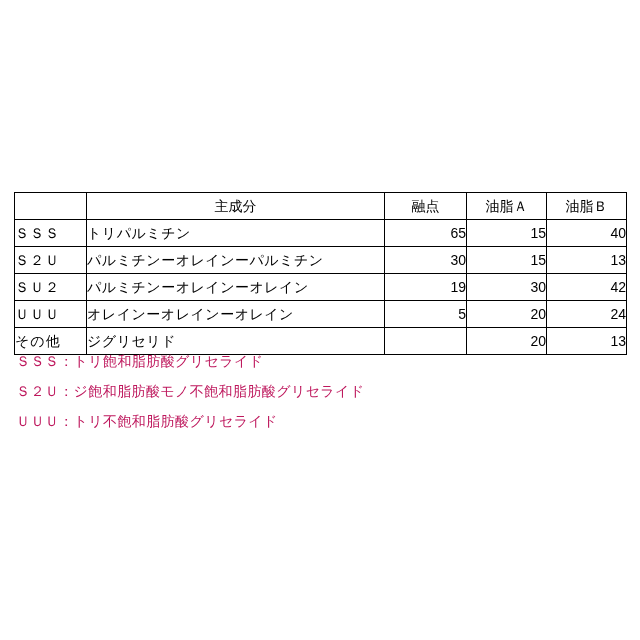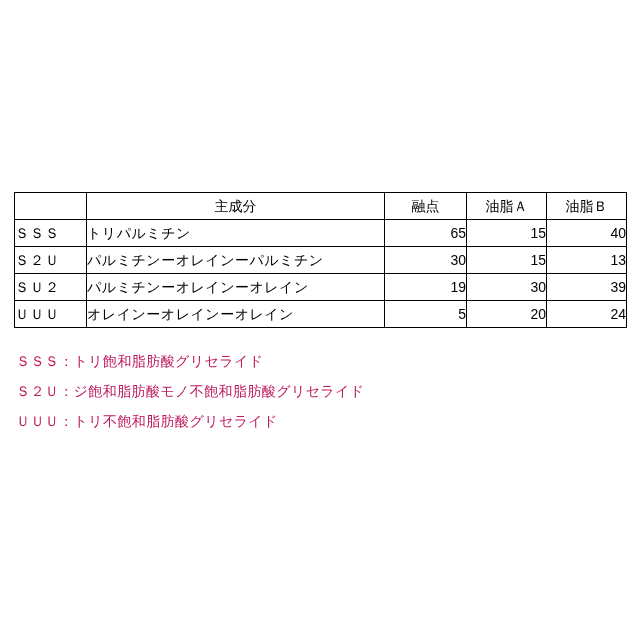--- a/index.html
+++ b/index.html
@@ -122,28 +122,35 @@
           <td class="cell-name">パルミチンーオレインーパルミチン</td>
           <td class="cell-num">30</td>
           <td class="cell-num">15</td>
           <td class="cell-num">13</td>
         </tr>
         <tr>
           <td class="cell-code">ＳＵ２</td>
           <td class="cell-name">パルミチンーオレインーオレイン</td>
           <td class="cell-num">19</td>
           <td class="cell-num">30</td>
-          <td class="cell-num">39</td>
+          <td class="cell-num">42</td>
         </tr>
         <tr>
           <td class="cell-code">ＵＵＵ</td>
           <td class="cell-name">オレインーオレインーオレイン</td>
           <td class="cell-num">5</td>
           <td class="cell-num">20</td>
           <td class="cell-num">24</td>
+        </tr>
+        <tr>
+          <td class="cell-code">その他</td>
+          <td class="cell-name">ジグリセリド</td>
+          <td class="cell-num"></td>
+          <td class="cell-num">20</td>
+          <td class="cell-num">13</td>
         </tr>
       </tbody>
     </table>
   </div>
 
   <div class="notes">
     <div class="note-line">ＳＳＳ：トリ飽和脂肪酸グリセライド</div>
     <div class="note-line">Ｓ２Ｕ：ジ飽和脂肪酸モノ不飽和脂肪酸グリセライド</div>
     <div class="note-line">ＵＵＵ：トリ不飽和脂肪酸グリセライド</div>
   </div>

